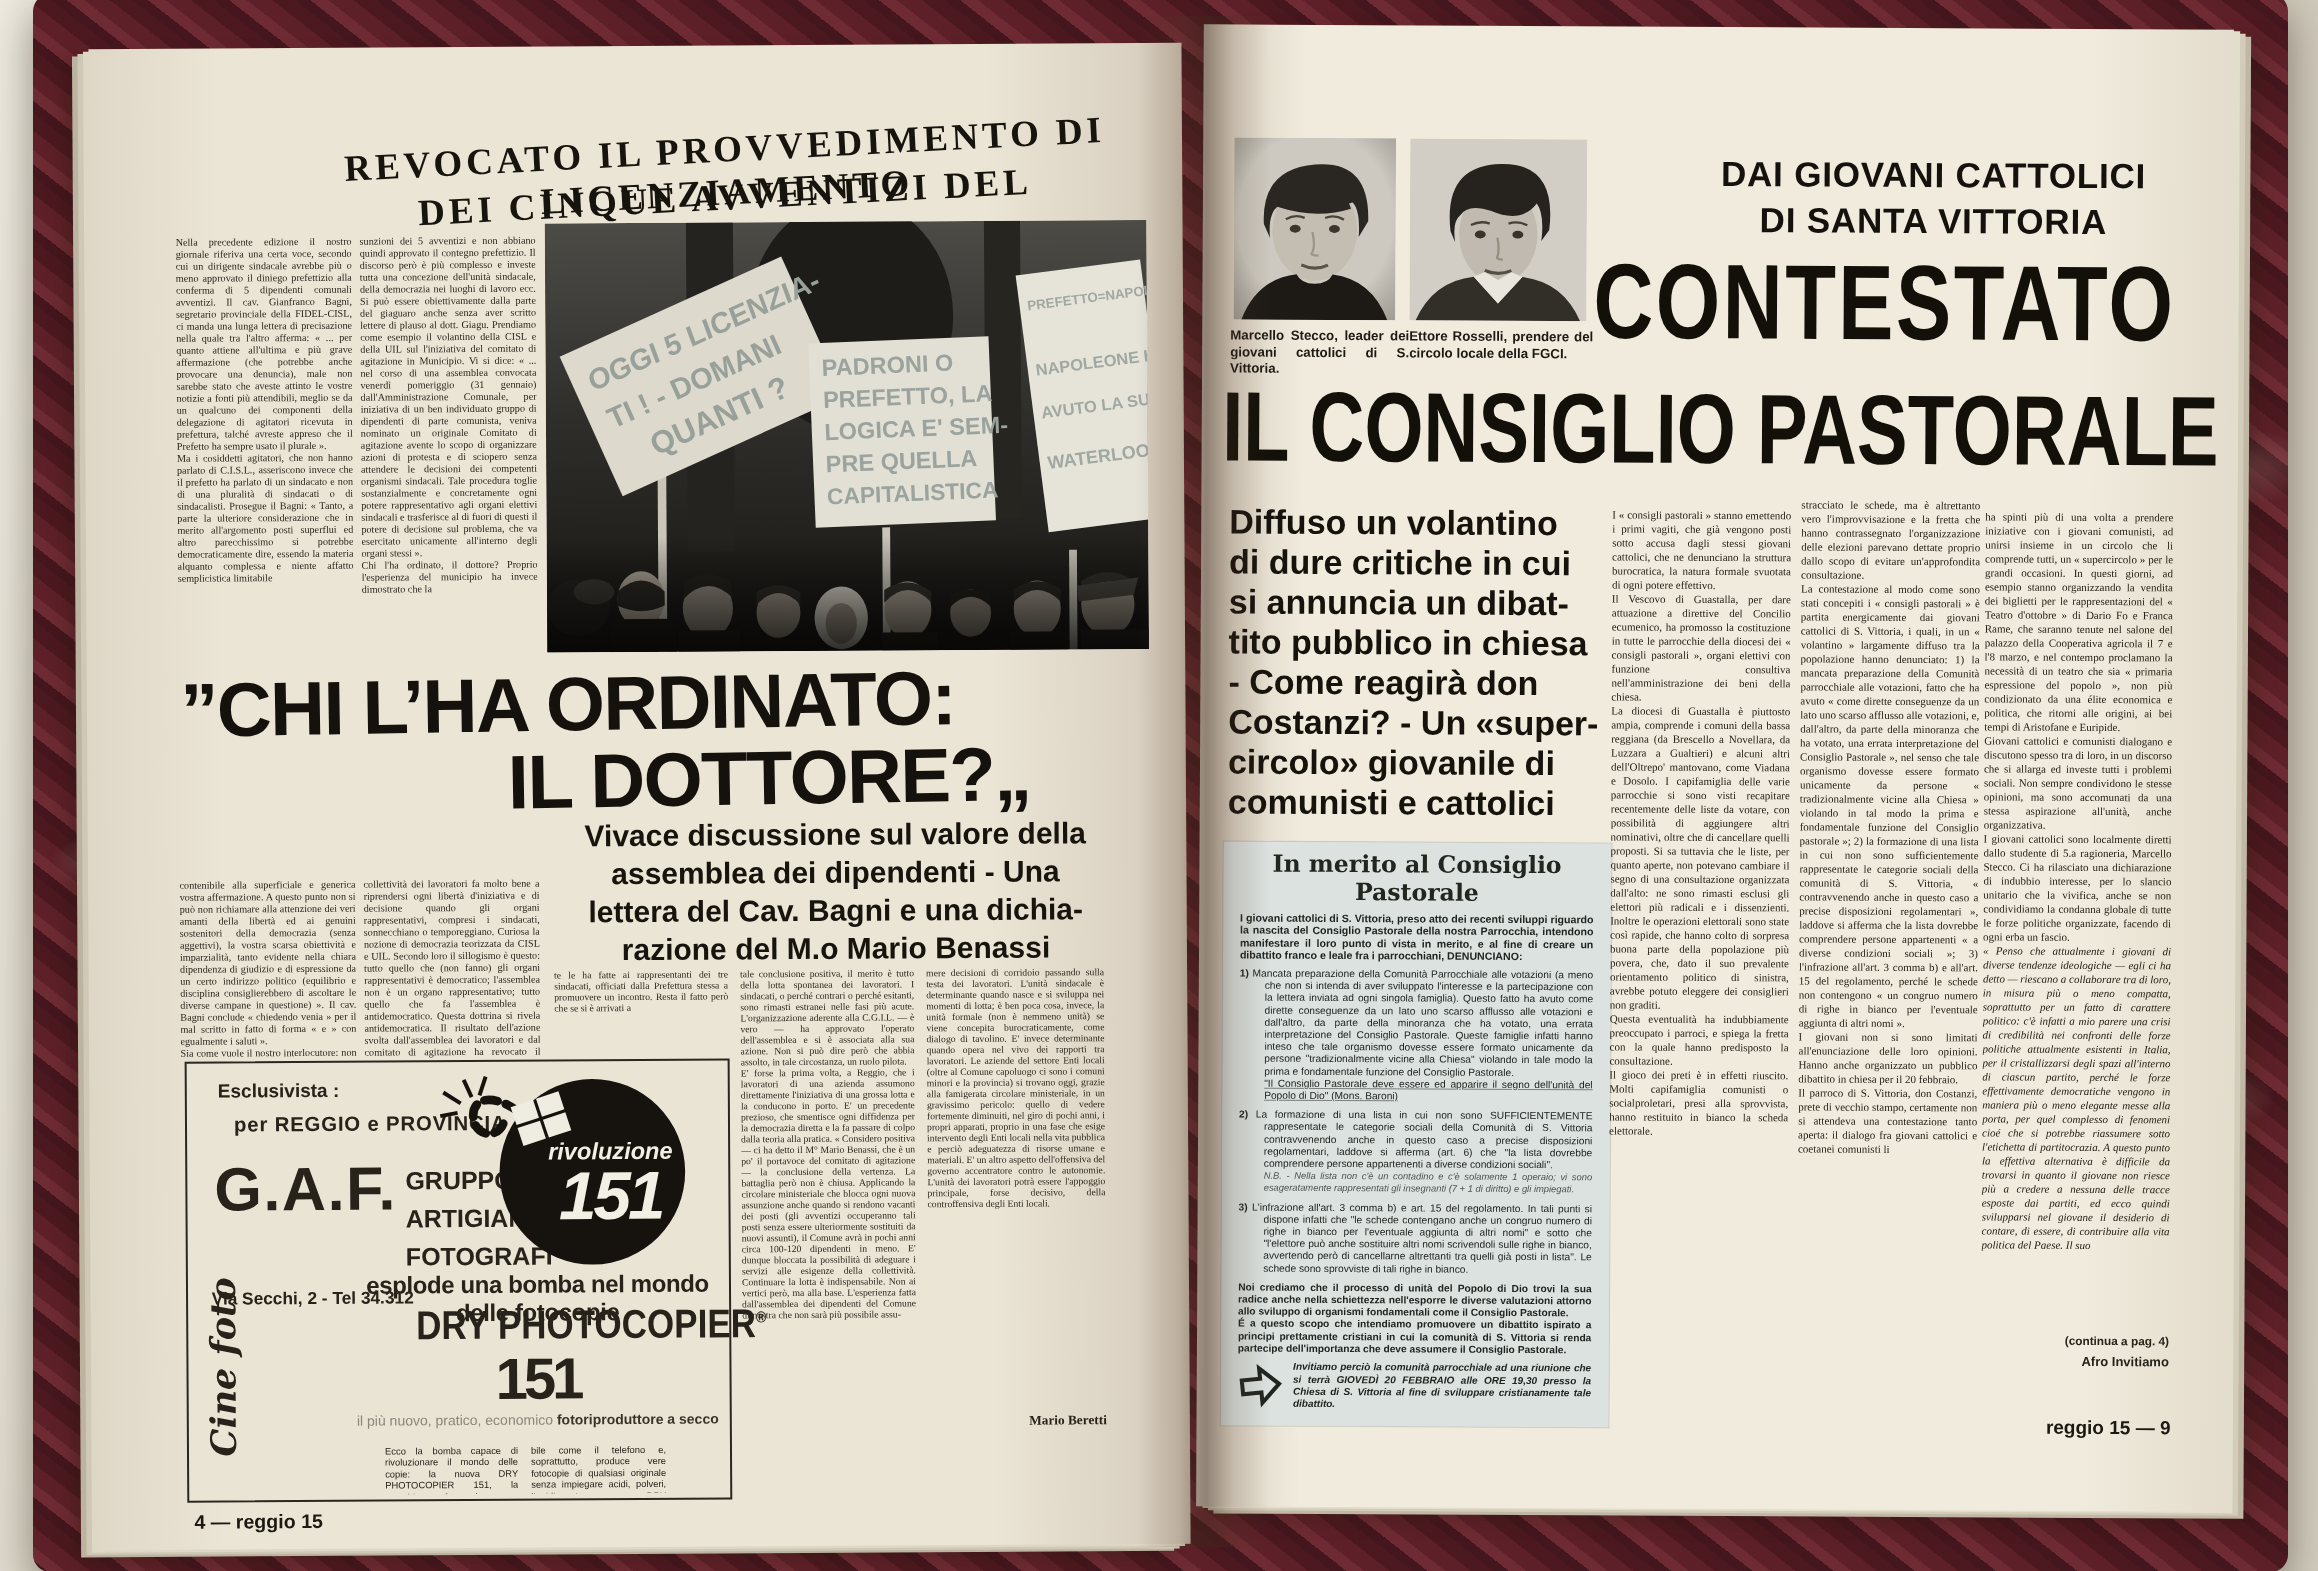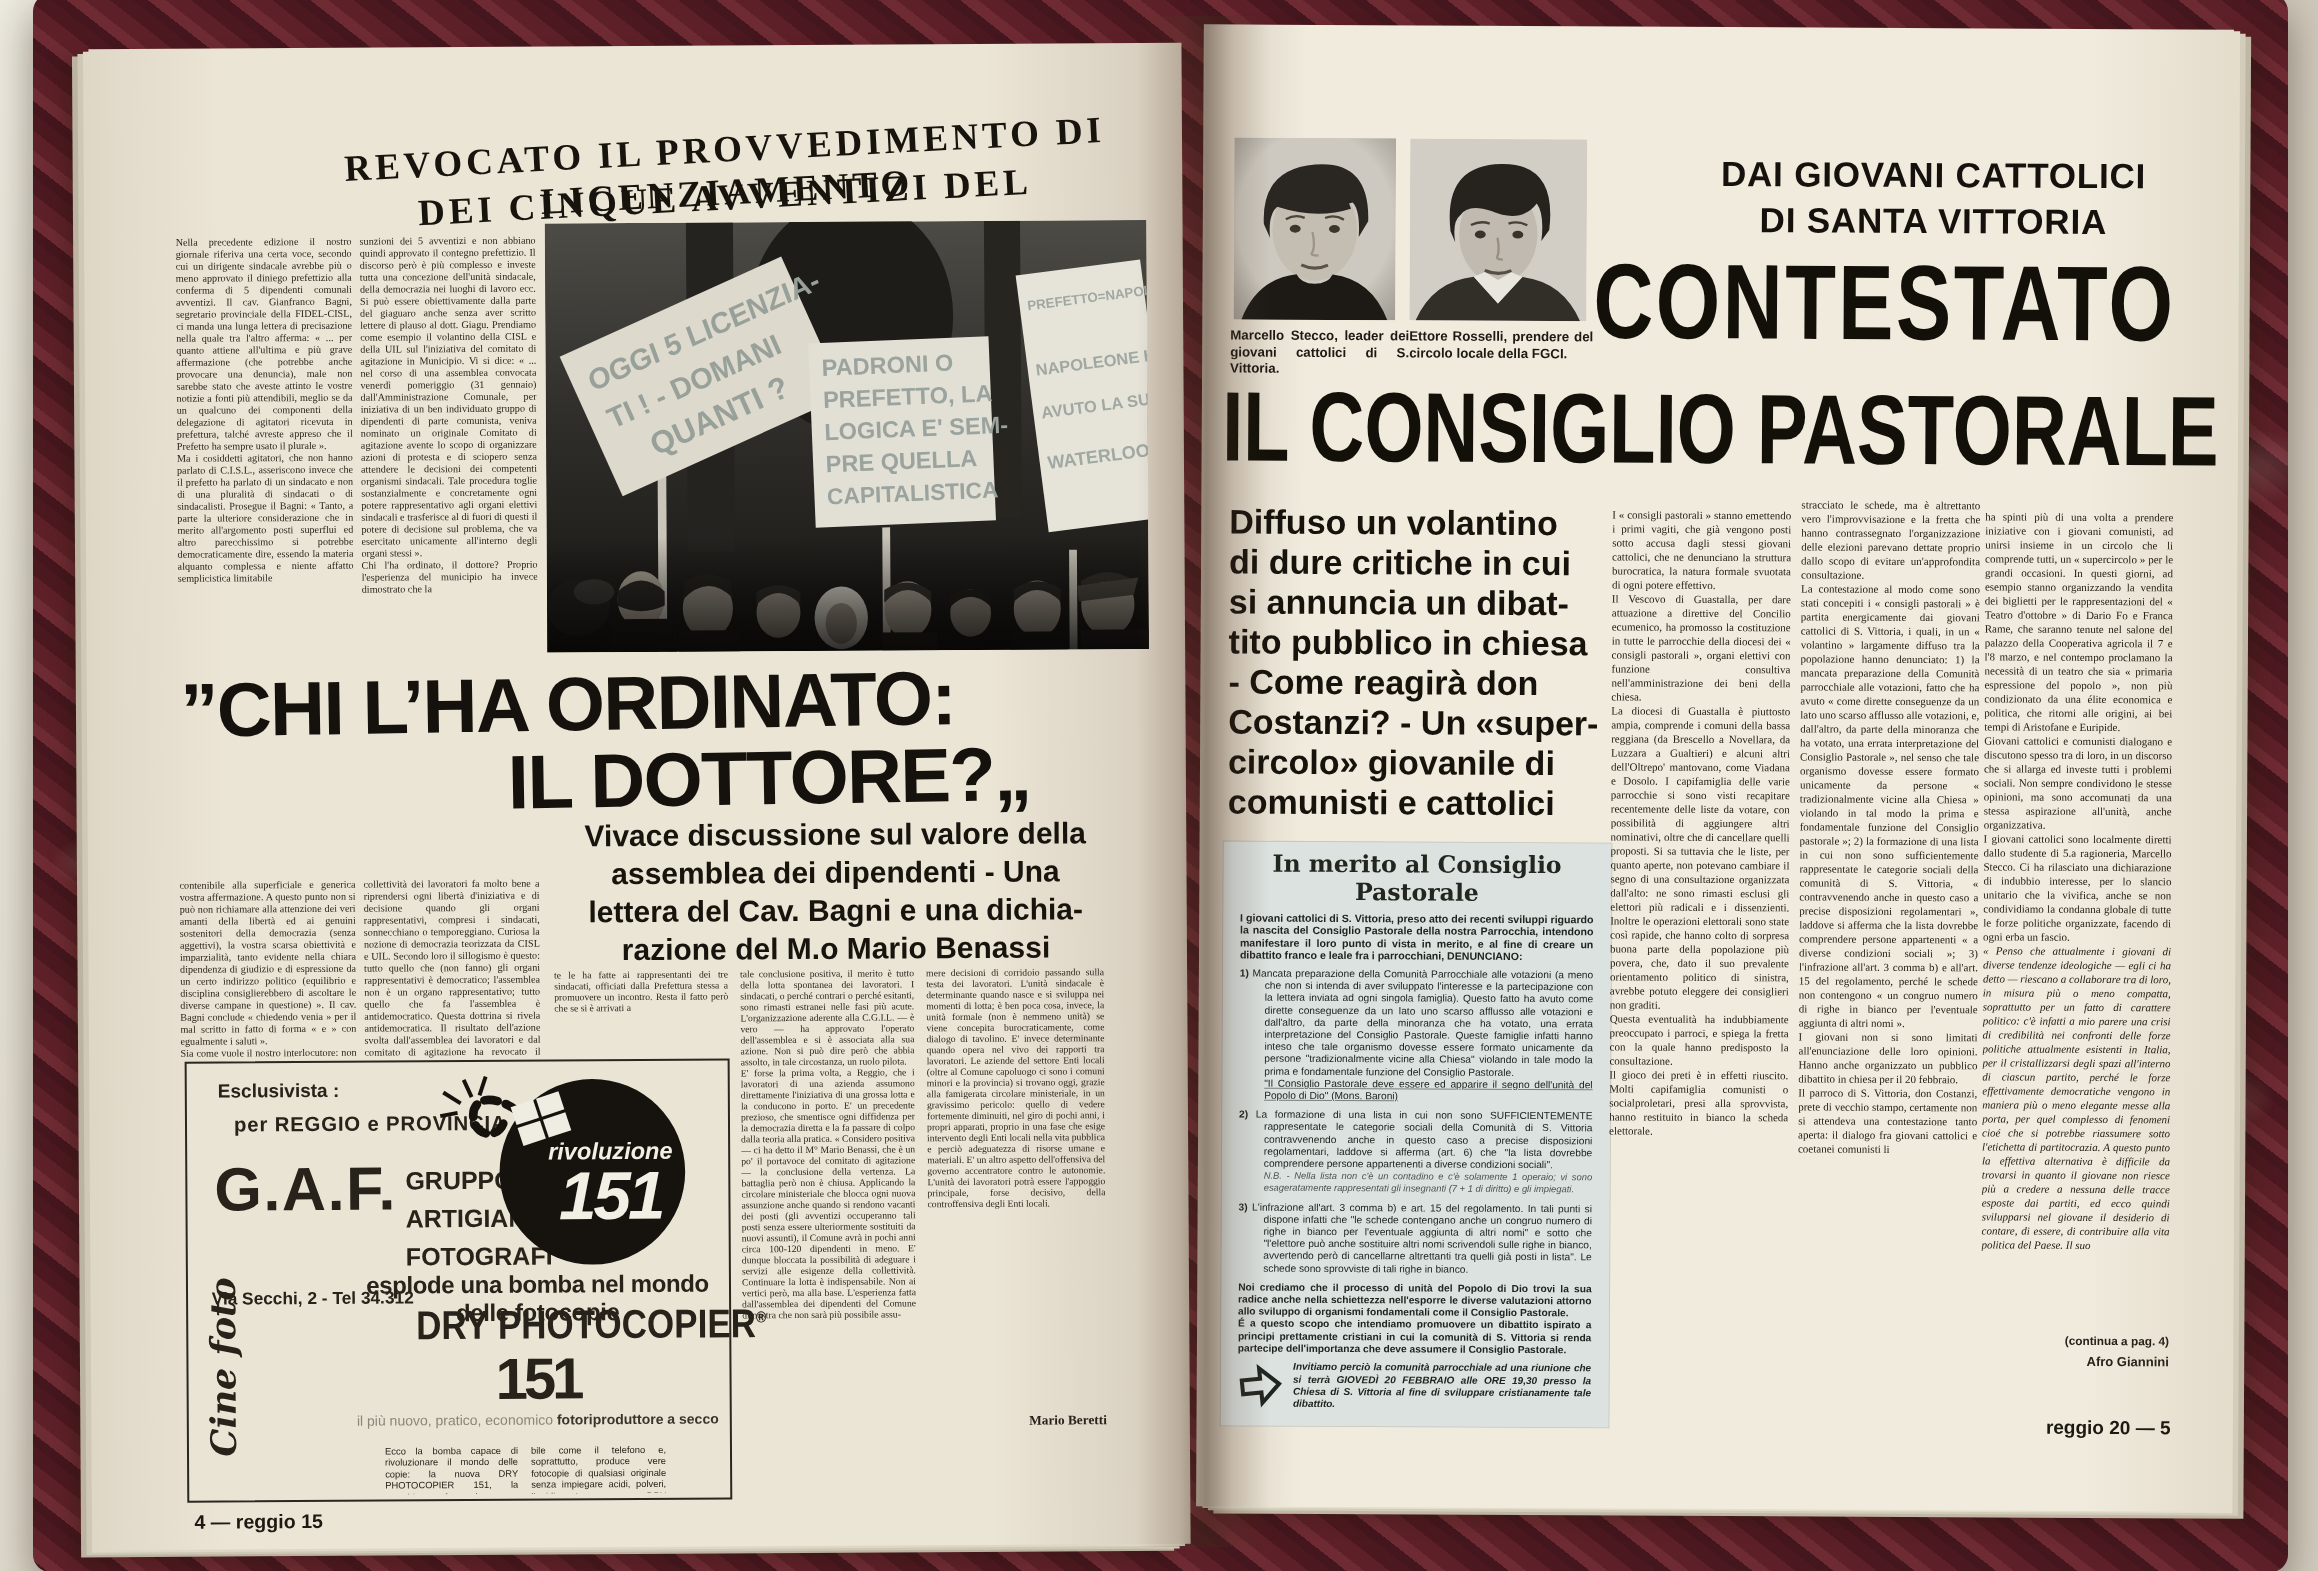--- a/index.html
+++ b/index.html
@@ -278,20 +278,20 @@
 Il gioco dei preti è in effetti riuscito. Molti capifamiglia comunisti o socialproletari, presi alla sprovvista, hanno restituito in bianco la scheda elettorale.</div>
     <div class="abs rbody" style="left:600px;top:470px;width:179px;height:931px;">stracciato le schede, ma è altrettanto vero l'improvvisazione e la fretta che hanno contrassegnato l'organizzazione delle elezioni parevano dettate proprio dallo scopo di evitare un'approfondita consultazione.
 La contestazione al modo come sono stati concepiti i « consigli pastorali » è partita energicamente dai giovani cattolici di S. Vittoria, i quali, in un « volantino » largamente diffuso tra la popolazione hanno denunciato: 1) la mancata preparazione della Comunità parrocchiale alle votazioni, fatto che ha avuto « come dirette conseguenze da un lato uno scarso afflusso alle votazioni, e, dall'altro, da parte della minoranza che ha votato, una errata interpretazione del Consiglio Pastorale », nel senso che tale organismo dovesse essere formato unicamente da persone « tradizionalmente vicine alla Chiesa » violando in tal modo la prima e fondamentale funzione del Consiglio pastorale »; 2) la formazione di una lista in cui non sono sufficientemente rappresentate le categorie sociali della comunità di S. Vittoria, « contravvenendo anche in questo caso a precise disposizioni regolamentari », laddove si afferma che la lista dovrebbe comprendere persone appartenenti « a diverse condizioni sociali »; 3) l'infrazione all'art. 3 comma b) e all'art. 15 del regolamento, perché le schede non contengono « un congruo numero di righe in bianco per l'eventuale aggiunta di altri nomi ».
 I giovani non si sono limitati all'enunciazione delle loro opinioni. Hanno anche organizzato un pubblico dibattito in chiesa per il 20 febbraio.
 Il parroco di S. Vittoria, don Costanzi, prete di vecchio stampo, certamente non si attendeva una contestazione tanto aperta: il dialogo fra giovani cattolici e coetanei comunisti li</div>
     <div class="abs rbody" style="left:784px;top:481px;width:188px;height:823px;"><span>ha spinti più di una volta a prendere iniziative con i giovani comunisti, ad unirsi insieme in un circolo che li comprende tutti, un « supercircolo » per le grandi occasioni. In questi giorni, ad esempio stanno organizzando la vendita dei biglietti per le rappresentazioni del « Teatro d'ottobre » di Dario Fo e Franca Rame, che saranno tenute nel salone del palazzo della Cooperativa agricola il 7 e l'8 marzo, e nel contempo proclamano la necessità di un teatro che sia « primaria espressione del popolo », non più condizionato da una élite economica e politica, che ritorni alle origini, ai bei tempi di Aristofane e Euripide.
 Giovani cattolici e comunisti dialogano e discutono spesso tra di loro, in un discorso che si allarga ed investe tutti i problemi sociali. Non sempre condividono le stesse opinioni, ma sono accomunati da una stessa aspirazione all'unità, anche organizzativa.
 I giovani cattolici sono localmente diretti dallo studente di 5.a ragioneria, Marcello Stecco. Ci ha rilasciato una dichiarazione di indubbio interesse, per lo slancio unitario che la vivifica, anche se non condividiamo la condanna globale di tutte le forze politiche organizzate, facendo di ogni erba un fascio.</span>
       <span style="font-style:italic;">« Penso che attualmente i giovani di diverse tendenze ideologiche — egli ci ha detto — riescano a collaborare tra di loro, in misura più o meno compatta, soprattutto per un fatto di carattere politico: c'è infatti a mio parere una crisi di credibilità nei confronti delle forze politiche attualmente esistenti in Italia, per il cristallizzarsi degli spazi all'interno di ciascun partito, perché le forze effettivamente democratiche vengono in maniera più o meno elegante messe alla porta, per quel complesso di fenomeni cioé che si potrebbe riassumere sotto l'etichetta di partitocrazia. A questo punto la effettiva alternativa è difficile da trovarsi in quanto il giovane non riesce più a credere a nessuna delle tracce esposte dai partiti, ed ecco quindi svilupparsi nel giovane il desiderio di contare, di essere, di contribuire alla vita politica del Paese. Il suo</span></div>
     <div class="abs sans" style="left:784px;top:1305px;width:188px;text-align:right;font-weight:bold;font-size:11.8px;">(continua a pag. 4)</div>
-    <div class="abs sans" style="left:784px;top:1325px;width:188px;text-align:right;font-weight:bold;font-size:13px;">Afro Giannini</div>
-
-    <div class="abs footer" style="left:809px;top:1388px;width:165px;text-align:right;font-size:19px;">reggio 20 — 5</div>
+    <div class="abs sans" style="left:784px;top:1325px;width:188px;text-align:right;font-weight:bold;font-size:13px;">Afro Invitiamo</div>
+
+    <div class="abs footer" style="left:809px;top:1388px;width:165px;text-align:right;font-size:19px;">reggio 15 — 9</div>
   </div>
 
   <div class="abs noi" id="gutter"></div>
 </div>
 
 
 </body></html>

